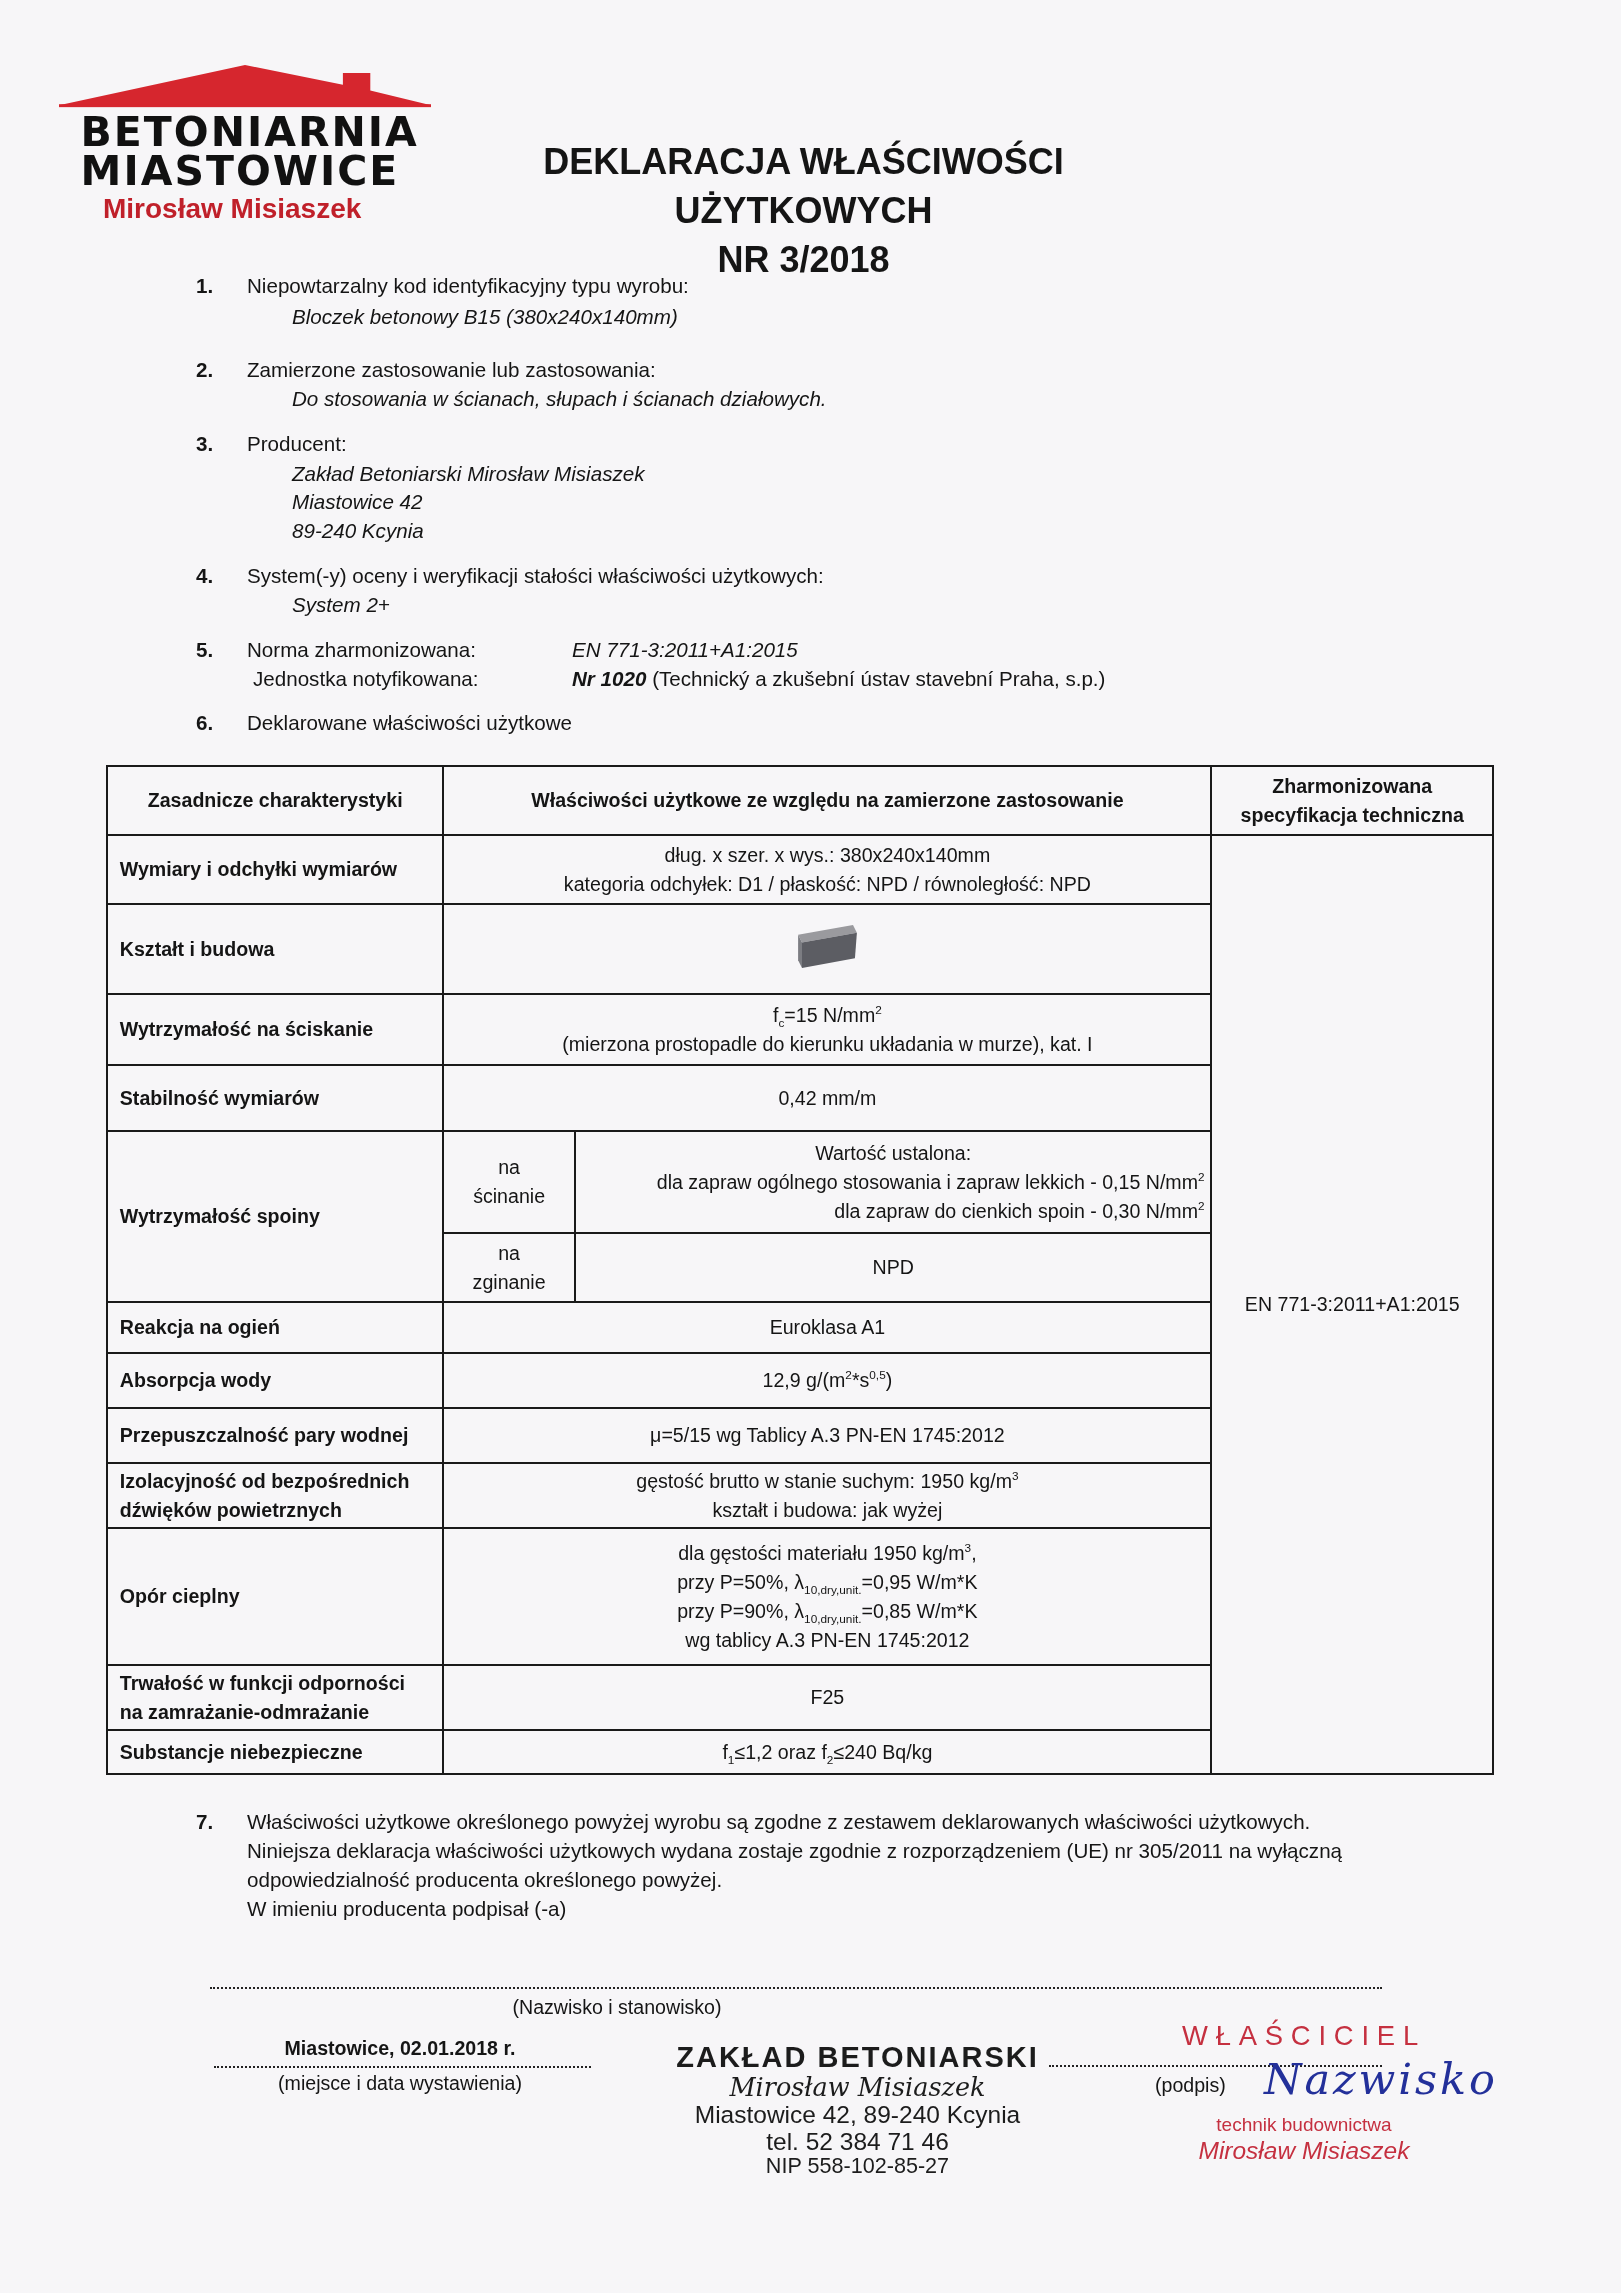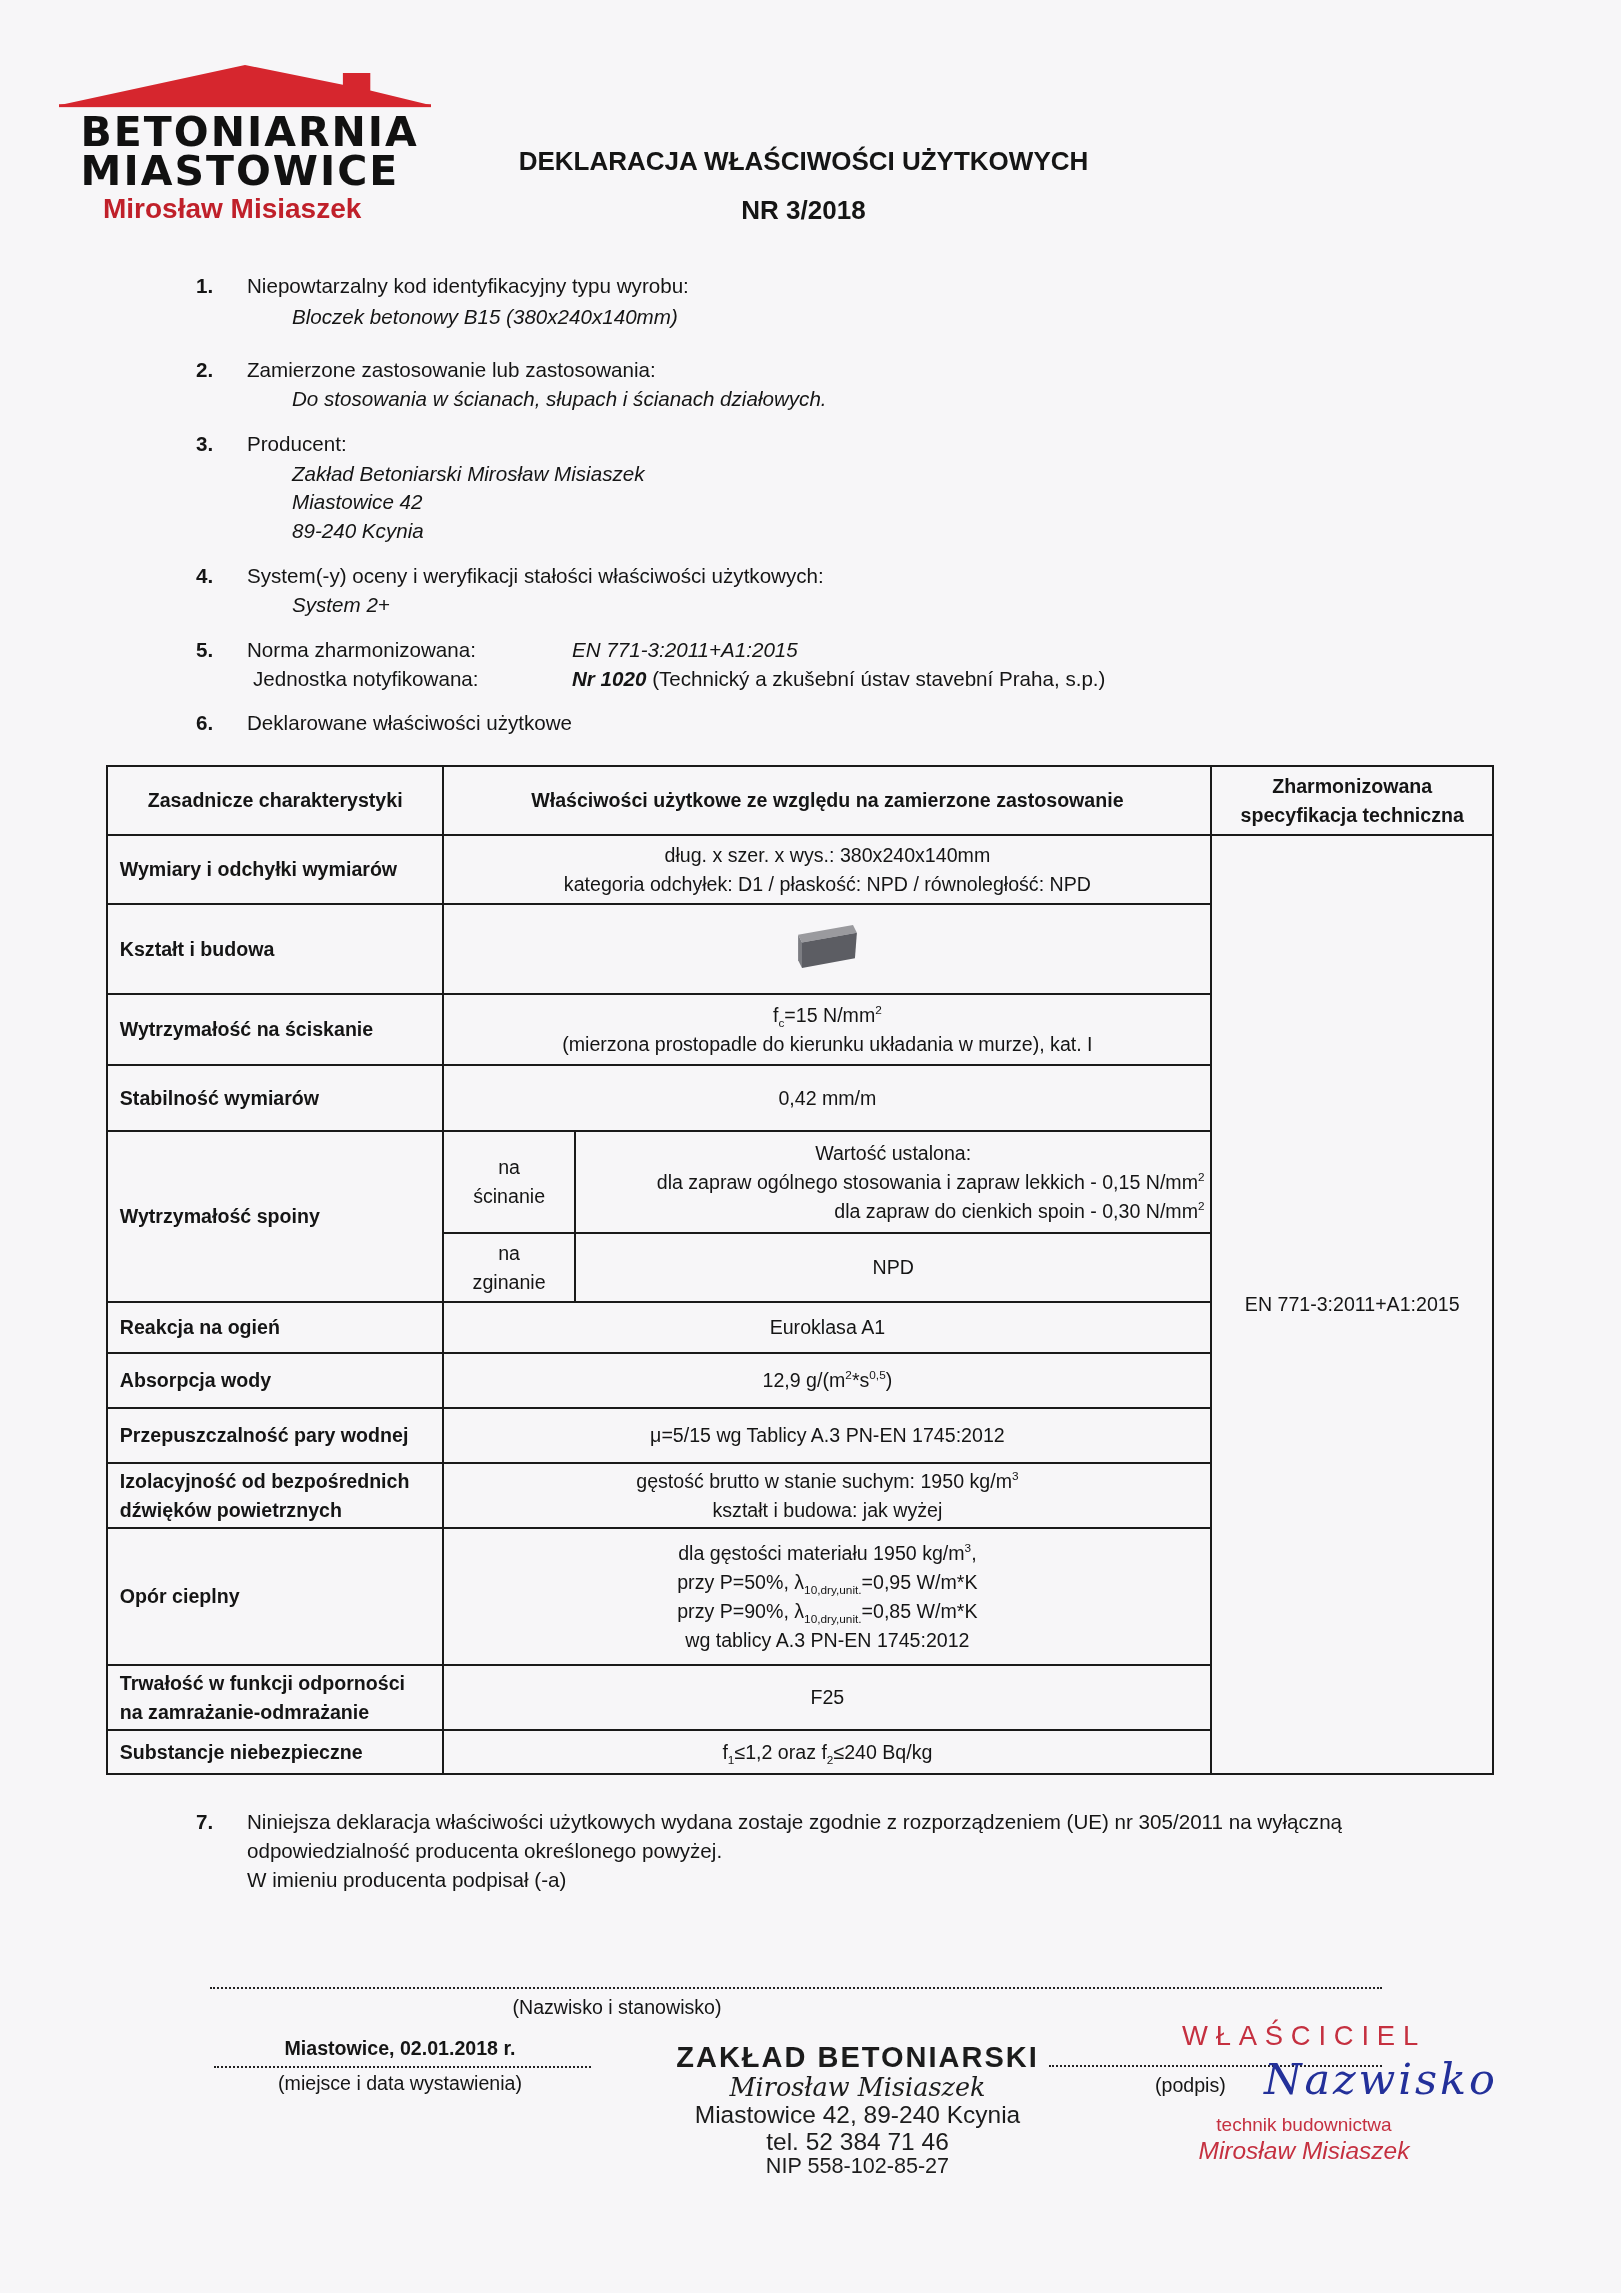--- a/index.html
+++ b/index.html
@@ -18,21 +18,21 @@
     font-weight: bold; font-size: 41px; letter-spacing: 2px; color: #111; line-height: 41px;
   }
   .logo .l1 { top: 51px; }
   .logo .l2 { top: 90px; }
   .logo .l3 {
     position: absolute; left: 44px; top: 131px; font-family: "Liberation Sans", sans-serif;
     font-weight: bold; font-size: 28px; color: #c0202a; line-height: 33px;
   }
   .doc-title {
     left: 470px; top: 137px; width: 667px; text-align: center;
-    font-family: "Liberation Sans", sans-serif; font-weight: bold; font-size: 26px; line-height: 49px;
+    font-family: "Liberation Sans", sans-serif; font-weight: bold; font-size: 36px; line-height: 49px;
   }
   .sec { font-size: 20.6px; line-height: 29px; font-family: "Liberation Sans", sans-serif; }
   .num { position: absolute; left: 196px; font-weight: bold; }
   .lbl { position: absolute; left: 247px; }
   .val { position: absolute; left: 292px; font-style: italic; font-weight: normal; }
   
   table.props {
     position: absolute; left: 106px; top: 765px; width: 1388px;
     border-collapse: collapse; font-family: "Liberation Sans", sans-serif; font-size: 19.6px; padding-left: 12px;
   }
@@ -204,20 +204,21 @@
   </tr>
   <tr style="height:44px">
     <td class="ch">Substancje niebezpieczne</td>
     <td colspan="2"><span>f</span><sub>1</sub><span>≤1,2 oraz f</span><sub>2</sub><span>≤240 Bq/kg</span></td>
   </tr>
 </tbody>
   </table>
 
 <div class="abs sec" style="left:196px; top:1807px; font-weight:bold">7.</div>
 <div class="abs p7">
+  <div>Właściwości użytkowe określonego powyżej wyrobu są zgodne z zestawem deklarowanych właściwości użytkowych.</div>
   <div>Niniejsza deklaracja właściwości użytkowych wydana zostaje zgodnie z rozporządzeniem (UE) nr 305/2011 na wyłączną</div>
   <div>odpowiedzialność producenta określonego powyżej.</div>
   <div>W imieniu producenta podpisał (-a)</div>
 </div>
 
 <div class="abs dots" style="left:210px; top:1987px; width:1172px"></div>
 <div class="abs small" style="left:372px; top:1996px; width:490px; text-align:center">(Nazwisko i stanowisko)</div>
 
 <div class="abs small" style="left:214px; top:2037px; width:372px; text-align:center; font-weight:bold">Miastowice,  02.01.2018 r.</div>
 <div class="abs dots" style="left:214px; top:2066px; width:377px"></div>

